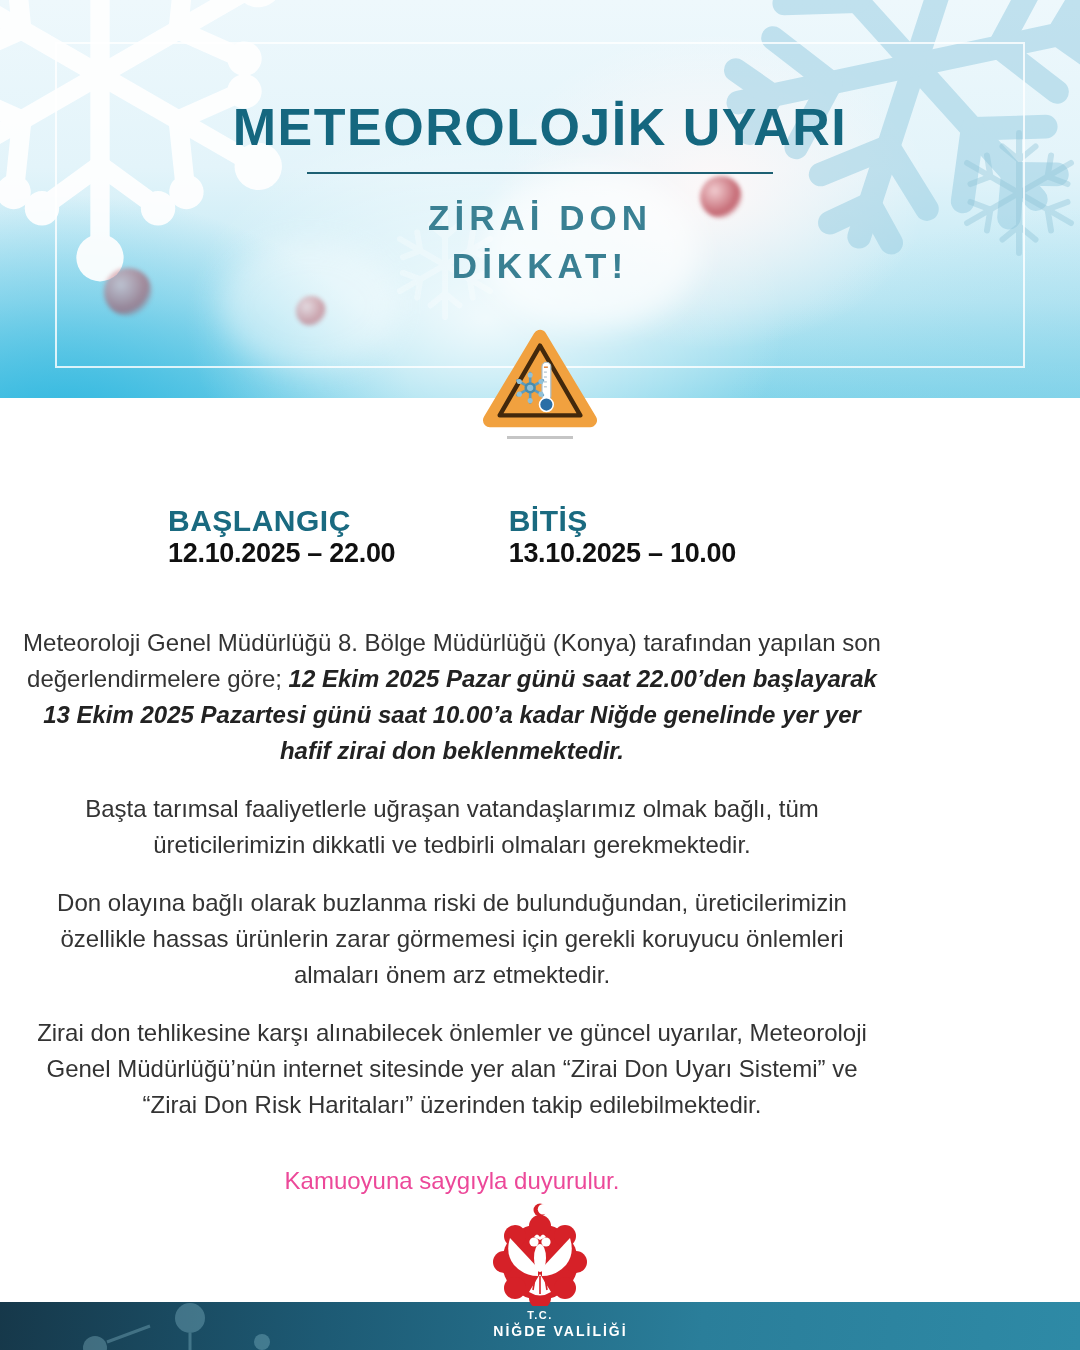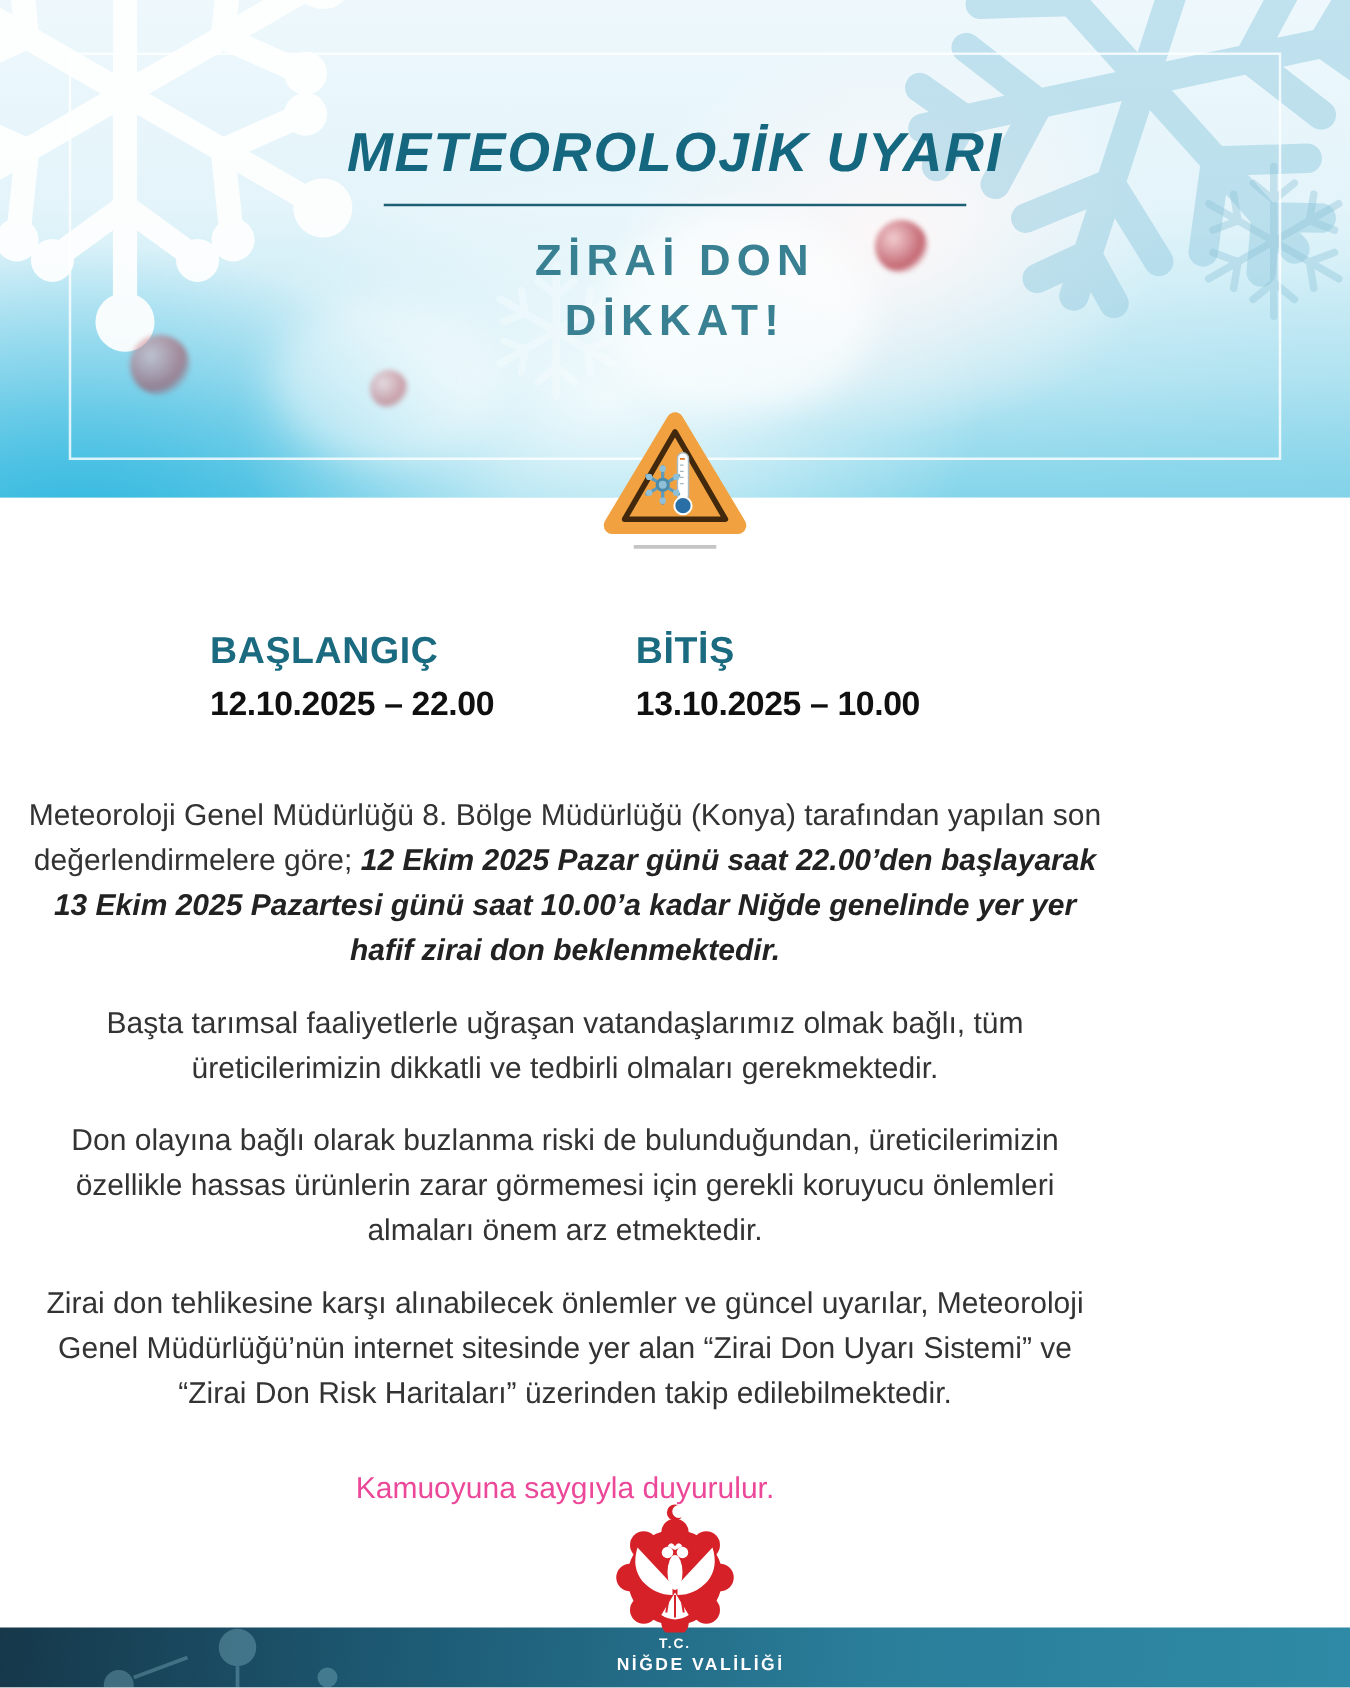--- a/index.html
+++ b/index.html
@@ -30,22 +30,22 @@
     background:radial-gradient(circle at 35% 35%, #eebfc4, #b23644 62%, rgba(178,54,68,0) 78%); }
   .frost-blob { position:absolute; border-radius:50%; filter:blur(14px); background:rgba(255,255,255,.65); }
 
   .frame-border {
     position:absolute; left:55px; top:42px; width:970px; height:326px;
     border:2px solid rgba(255,255,255,.8);
   }
 
   .header-content { position:absolute; top:0; left:0; width:1080px; text-align:center; padding-top:100px; }
   .page-title {
-    font-size:44px; font-weight:800; letter-spacing:1.5px;
-    color:#15677f; line-height:1.05;font-style:italic;
+    font-size:52px; font-weight:800; letter-spacing:1.5px;
+    color:#15677f; line-height:1.05;
   }
   .title-divider { width:466px; height:2px; background:#1d6073; margin:17px auto 20px auto; }
   .warning-subtitle {
     font-size:35px; font-weight:800; letter-spacing:5px;
     color:#3a8093; line-height:1.38;
   }
 
   
   .card {
     position:absolute; top:414px; left:0; width:904px; bottom:48px;
@@ -58,21 +58,21 @@
     position:absolute; top:436px; left:50%; transform:translateX(-50%);
     width:66px; height:3px; background:rgba(90,90,90,.35); z-index:4;
   }
 
   
   .schedule {
     display:flex; justify-content:space-between; align-items:flex-start;
     padding:90px 168px 0 168px;
   }
   .sched-label { font-size:30px; font-weight:800; letter-spacing:.5px; color:#1a6a80; }
-  .sched-value { font-size:27px; font-weight:700; letter-spacing:-.3px; color:#101010; margin-top:10px; }
+  .sched-value { font-size:27px; font-weight:700; letter-spacing:-.3px; color:#101010; margin-top:0; }
   .sched-end { text-align:left; }
 
   
   .body-text { width:860px; margin:0 auto; text-align:center; color:#333333; }
   .body-text p { font-size:24px; line-height:36px; margin-bottom:22px; }
   .p1 { margin-top:56px; }
   .emphasis { font-weight:700; font-style:italic; color:#222; }
   .closing { font-size:25px; margin-top:40px; color:#ec4899; }
 
   

